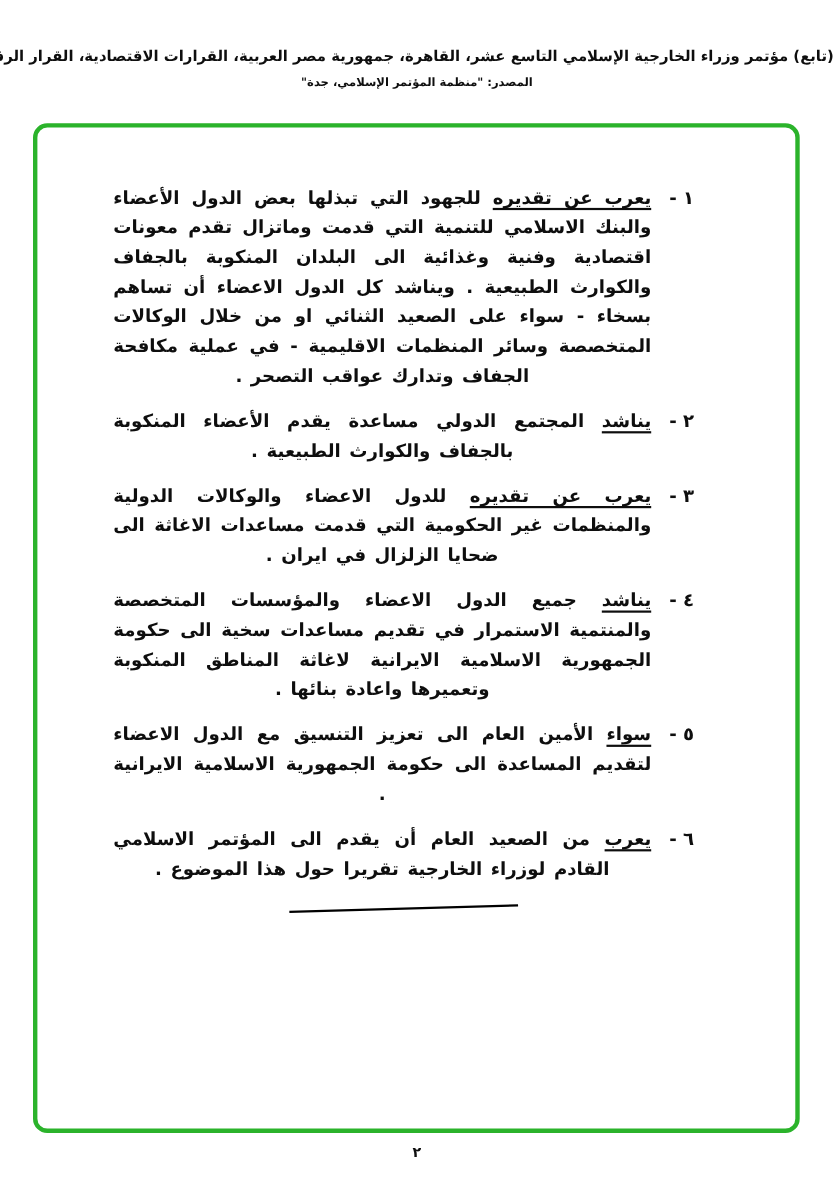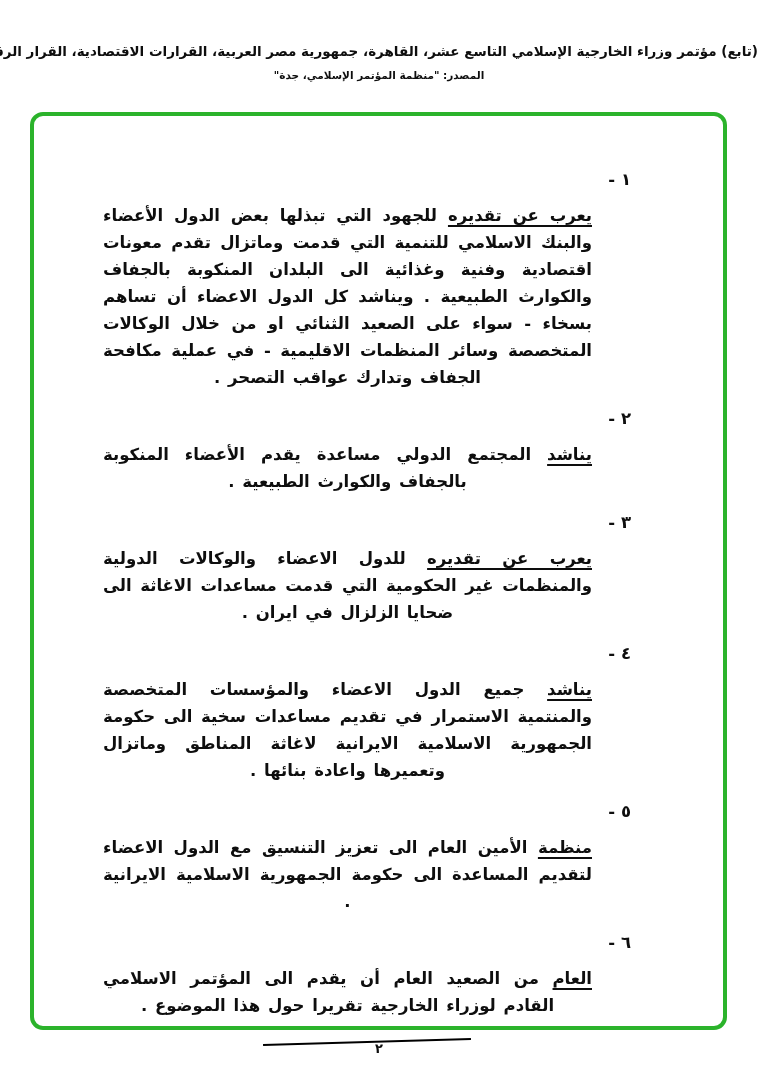--- a/index.html
+++ b/index.html
@@ -17,21 +17,21 @@
     position:absolute;left:30px;top:112px;width:697px;height:918px;
     box-sizing:border-box;border:4px solid var(--accent,#2bb32b);
     border-radius:13px;background:#ffffff;
   }
   .content{
     position:absolute;top:50px;right:92px;width:528px;direction:rtl;
     font-size:16.5px;line-height:27px;font-weight:bold;
   }
   .para{display:flex;column-gap:9px;margin:0 0 14px 0;}
   .para-num{flex:0 0 30px;white-space:nowrap;text-align:right;}
-  .para-body{flex:1;text-align:justify;text-align-last:center;word-spacing:2px;margin-top:36px;}
+  .para-body{flex:1;text-align:justify;text-align-last:center;word-spacing:2px;}
   .lead{text-decoration:underline;text-underline-offset:4px;text-decoration-thickness:1.5px;}
   .separator{
     width:208px;border:0;border-top:2.5px solid #000;
     margin:22px auto 0;transform:rotate(-1.6deg);
   }
   .page-number{
     position:absolute;top:1041px;left:0;width:758px;text-align:center;
     font-size:13px;font-weight:bold;
   }
 </style>
@@ -56,30 +56,30 @@
       <div class="para-body"><span class="lead">يناشد</span><span> المجتمع الدولي مساعدة يقدم الأعضاء المنكوبة بالجفاف والكوارث الطبيعية .</span></div>
     </div>
 
     <div class="para">
       <div class="para-num">٣ -</div>
       <div class="para-body"><span class="lead">يعرب عن تقديره</span><span> للدول الاعضاء والوكالات الدولية والمنظمات غير الحكومية التي قدمت مساعدات الاغاثة الى ضحايا الزلزال في ايران .</span></div>
     </div>
 
     <div class="para">
       <div class="para-num">٤ -</div>
-      <div class="para-body"><span class="lead">يناشد</span><span> جميع الدول الاعضاء والمؤسسات المتخصصة والمنتمية الاستمرار في تقديم مساعدات سخية الى حكومة الجمهورية الاسلامية الايرانية لاغاثة المناطق وماتزال وتعميرها واعادة بنائها .</span></div>
+      <div class="para-body"><span class="lead">يناشد</span><span> جميع الدول الاعضاء والمؤسسات المتخصصة والمنتمية الاستمرار في تقديم مساعدات سخية الى حكومة الجمهورية الاسلامية الايرانية لاغاثة المناطق المنكوبة وتعميرها واعادة بنائها .</span></div>
     </div>
 
     <div class="para">
       <div class="para-num">٥ -</div>
-      <div class="para-body"><span class="lead">منظمة</span><span> الأمين العام الى تعزيز التنسيق مع الدول الاعضاء لتقديم المساعدة الى حكومة الجمهورية الاسلامية الايرانية .</span></div>
+      <div class="para-body"><span class="lead">سواء</span><span> الأمين العام الى تعزيز التنسيق مع الدول الاعضاء لتقديم المساعدة الى حكومة الجمهورية الاسلامية الايرانية .</span></div>
     </div>
 
     <div class="para">
       <div class="para-num">٦ -</div>
-      <div class="para-body"><span class="lead">العام</span><span> من الصعيد العام أن يقدم الى المؤتمر الاسلامي القادم لوزراء الخارجية تقريرا حول هذا الموضوع .</span></div>
+      <div class="para-body"><span class="lead">يعرب</span><span> من الصعيد العام أن يقدم الى المؤتمر الاسلامي القادم لوزراء الخارجية تقريرا حول هذا الموضوع .</span></div>
     </div>
 
     <hr class="separator">
   </div>
 </div>
 
 <div class="page-number">٢</div>
 
 </body></html>

